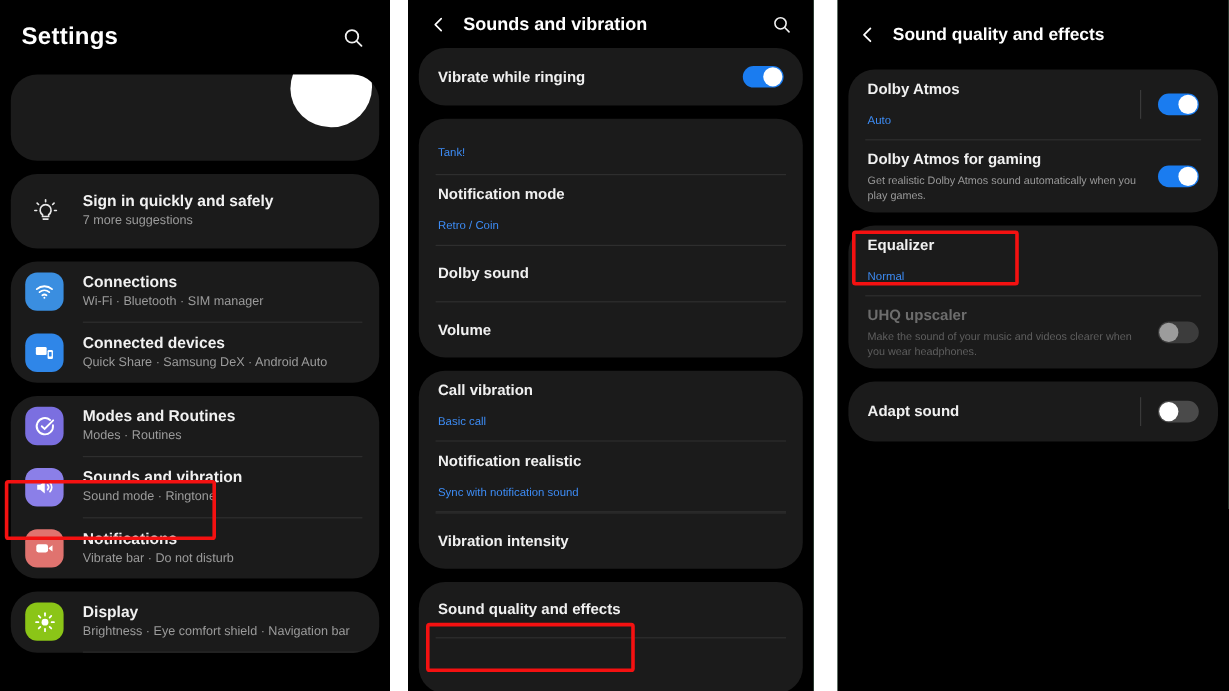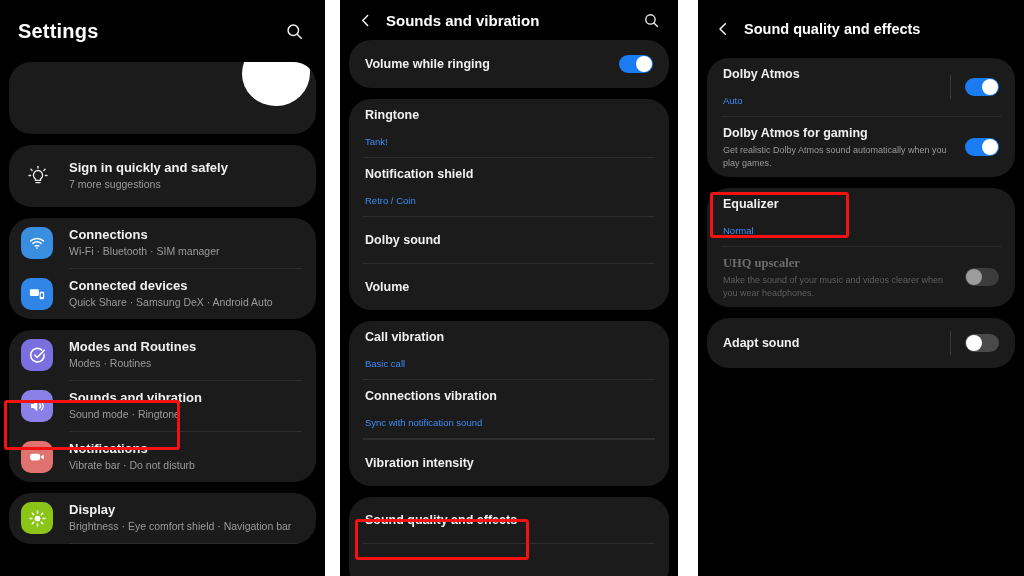--- a/index.html
+++ b/index.html
@@ -174,21 +174,21 @@
     font-size: 9.5px;
     line-height: 14px;
     margin-top: 11px;
   }
   .srow-desc {
     color: #9a9a9a;
     font-size: 9px;
     line-height: 12.5px;
     margin-top: 2px;
   }
-  .srow.dim .srow-title { color: #6d6d6d; font-family: Liberation Serif, serif; }
+  .srow.dim .srow-title { color: #6d6d6d; }
   .srow.dim .srow-desc  { color: #5e5e5e; }
 
   
   .tog-wrap { display: flex; align-items: center; flex: none; }
   .tog-sep {
     width: 1px;
     height: 24px;
     background: #3a3a3a;
     margin-right: 14px;
   }
@@ -383,43 +383,42 @@
         <svg width="17" height="17" viewBox="0 0 24 24" fill="none" stroke="#f0f0f0" stroke-width="1.9">
           <circle cx="10.5" cy="10.5" r="6.6"></circle>
           <line x1="15.4" y1="15.4" x2="20.5" y2="20.5" stroke-linecap="round"></line>
         </svg>
       </div>
     </div>
 
     <div class="card">
       <div class="srow" style="min-height:48px">
         <div class="srow-text">
-          <div class="srow-title">Volume while ringing</div>
+          <div class="srow-title">Vibrate while ringing</div>
         </div>
         <div class="tog-wrap">
           <div class="toggle on">
               <div class="knob"></div>
             </div>
         </div>
       </div>
     </div>
 
     <div class="group-gap"></div>
 
     <div class="card">
       <div class="srow">
         <div class="srow-text">
-          <div class="srow-title">Ringtone</div>
           <div class="srow-value">Tank!</div>
         </div>
       </div>
       <div class="divider"></div>
       <div class="srow">
         <div class="srow-text">
-          <div class="srow-title">Notification shield</div>
+          <div class="srow-title">Notification mode</div>
           <div class="srow-value">Retro / Coin</div>
         </div>
       </div>
       <div class="divider"></div>
       <div class="srow">
         <div class="srow-text">
           <div class="srow-title">Dolby sound</div>
         </div>
       </div>
       <div class="divider"></div>
@@ -435,21 +434,21 @@
     <div class="card">
       <div class="srow">
         <div class="srow-text">
           <div class="srow-title">Call vibration</div>
           <div class="srow-value">Basic call</div>
         </div>
       </div>
       <div class="divider"></div>
       <div class="srow">
         <div class="srow-text">
-          <div class="srow-title">Connections vibration</div>
+          <div class="srow-title">Notification realistic</div>
           <div class="srow-value">Sync with notification sound</div>
         </div>
       </div>
       <div class="divider"></div>
       <div class="divider"></div>
       <div class="srow">
         <div class="srow-text">
           <div class="srow-title">Vibration intensity</div>
         </div>
       </div>

